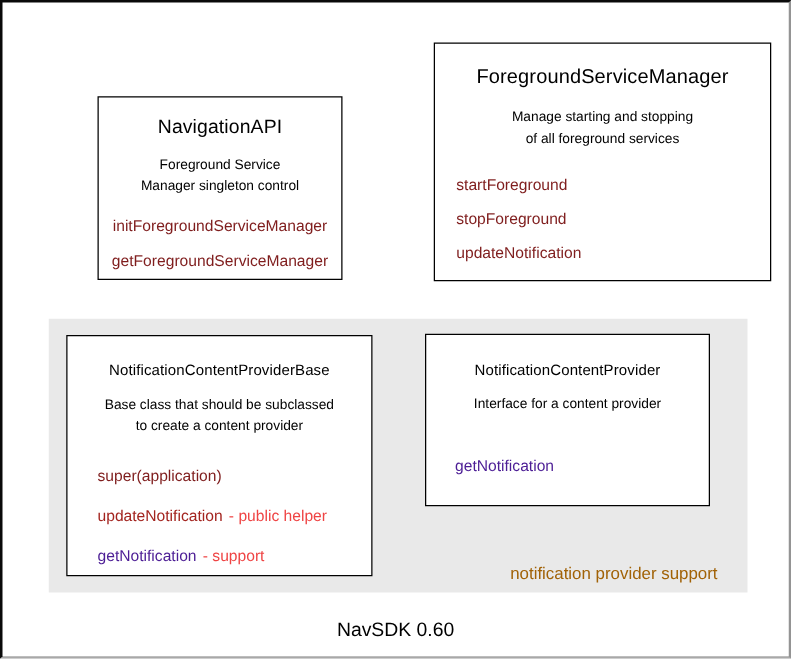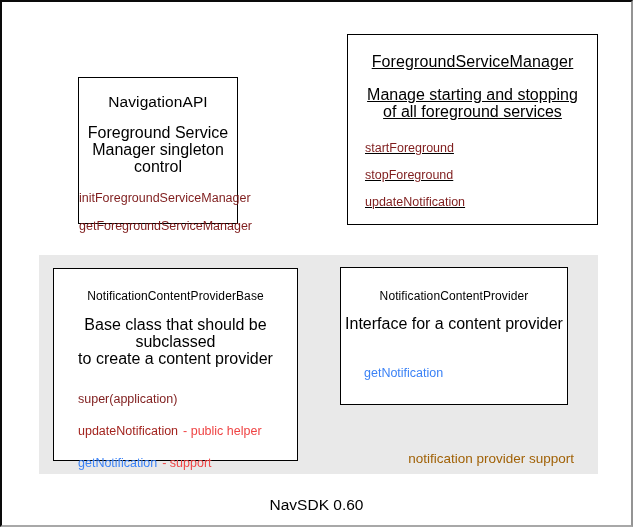--- a/index.html
+++ b/index.html
@@ -21,36 +21,36 @@
   }
   .box {
     position: absolute;
     background: #ffffff;
     border: 1.5px solid #000000;
     text-align: center;
   }
   .box-title { font-size: 15.5px; letter-spacing: 0.1px; }
   .box-b .box-title { font-size: 16px; }
   .box-c .box-title, .box-d .box-title { font-size: 12px; }
-  .box-desc { font-size: 16px; line-height: 17px; }
+  .box-desc { font-size: 11px; line-height: 17px; }
   .method { font-size: 12.5px; line-height: 14px; }
   .green { color: #7f1d1d; }
   .red   { color: #a3241f; }
-  .blue  { color: #3b82f6; }
+  .blue  { color: #4c1d95; }
   .annotation { color: #ef4444; font-size: 12.5px; margin-left: 5px; }
 
   
-  .box-a { left: 76px; top: 75px; width: 160px; height: 147px; }
+  .box-a { left: 76px; top: 75px; width: 196px; height: 147px; }
   .box-a .box-title { margin-top: 15px; }
   .box-a .box-desc  { margin-top: 13px; }
   .box-a .methods   { margin-top: 16px; }
   .box-a .method    { margin-bottom: 14px; }
 
   
-  .box-b { left: 345px; top: 32px; width: 251px; height: 191px; text-decoration: underline; }
+  .box-b { left: 345px; top: 32px; width: 270px; height: 191px; }
   .box-b .box-title { margin-top: 18px; }
   .box-b .box-desc  { margin-top: 15px; }
   .box-b .methods   { margin-top: 21px; text-align: left; padding-left: 17px; }
   .box-b .method    { margin-bottom: 13px; }
 
   
   .group {
     position: absolute;
     left: 37px; top: 253px;
     width: 559px; height: 219px;

